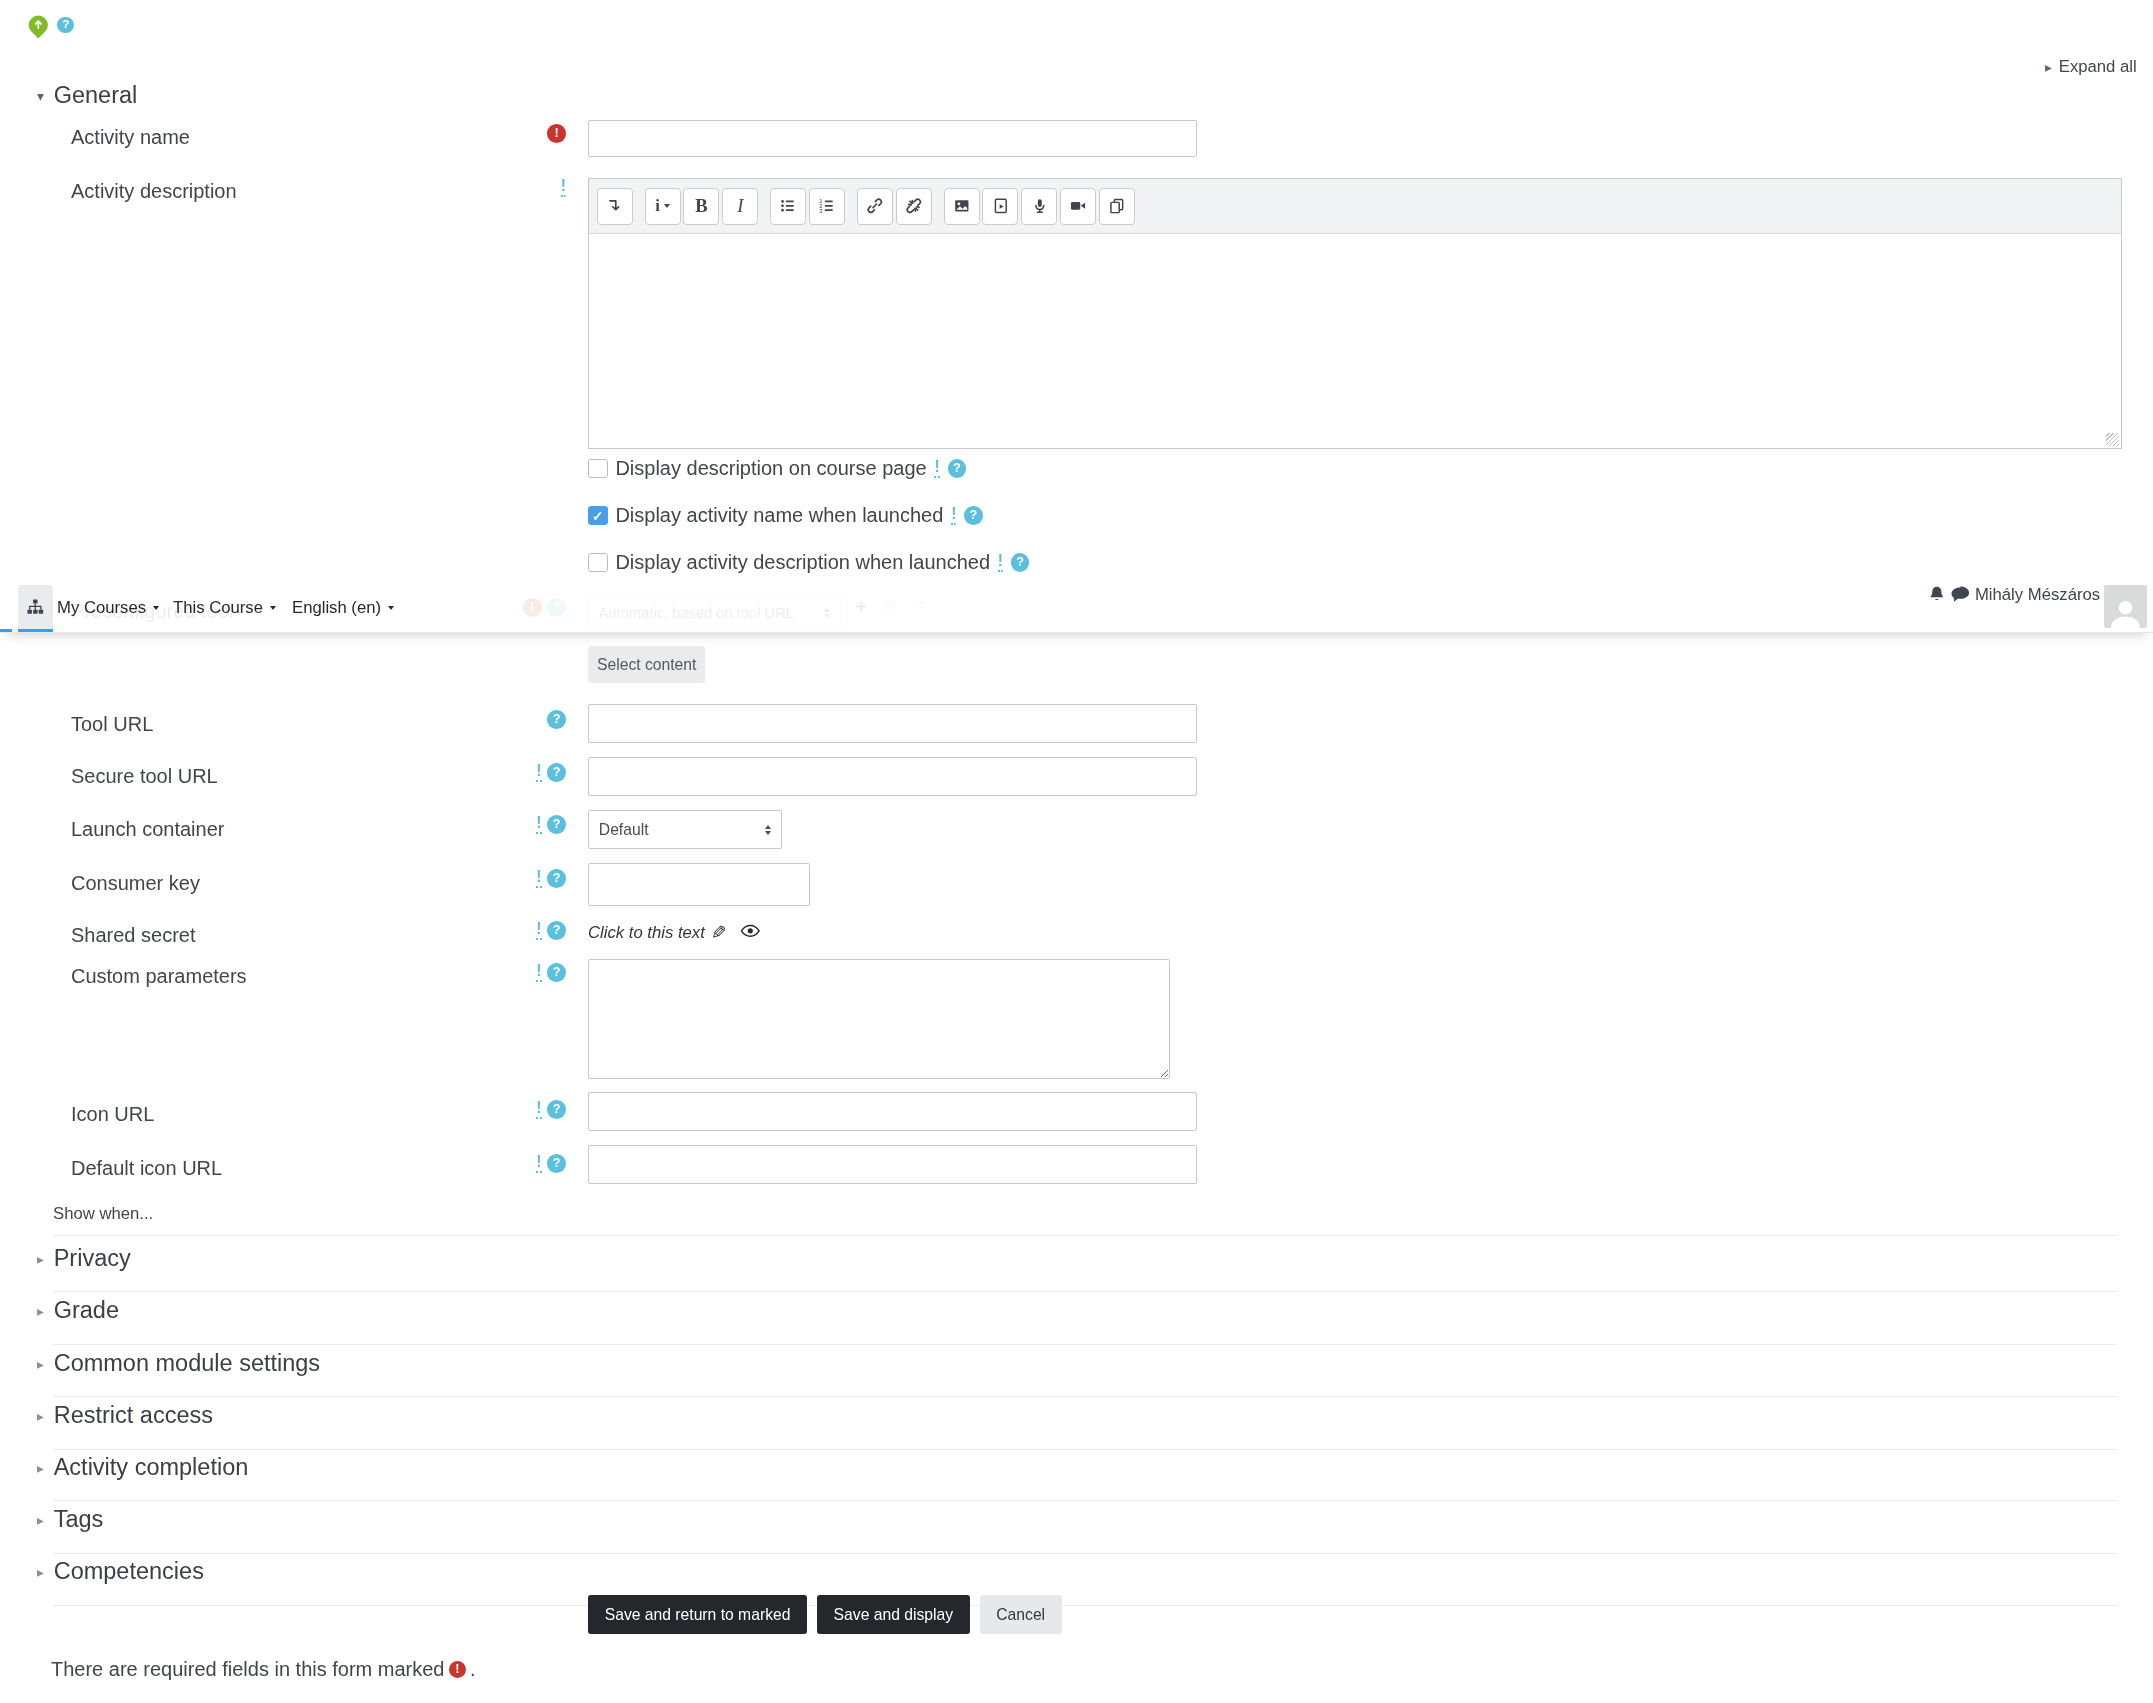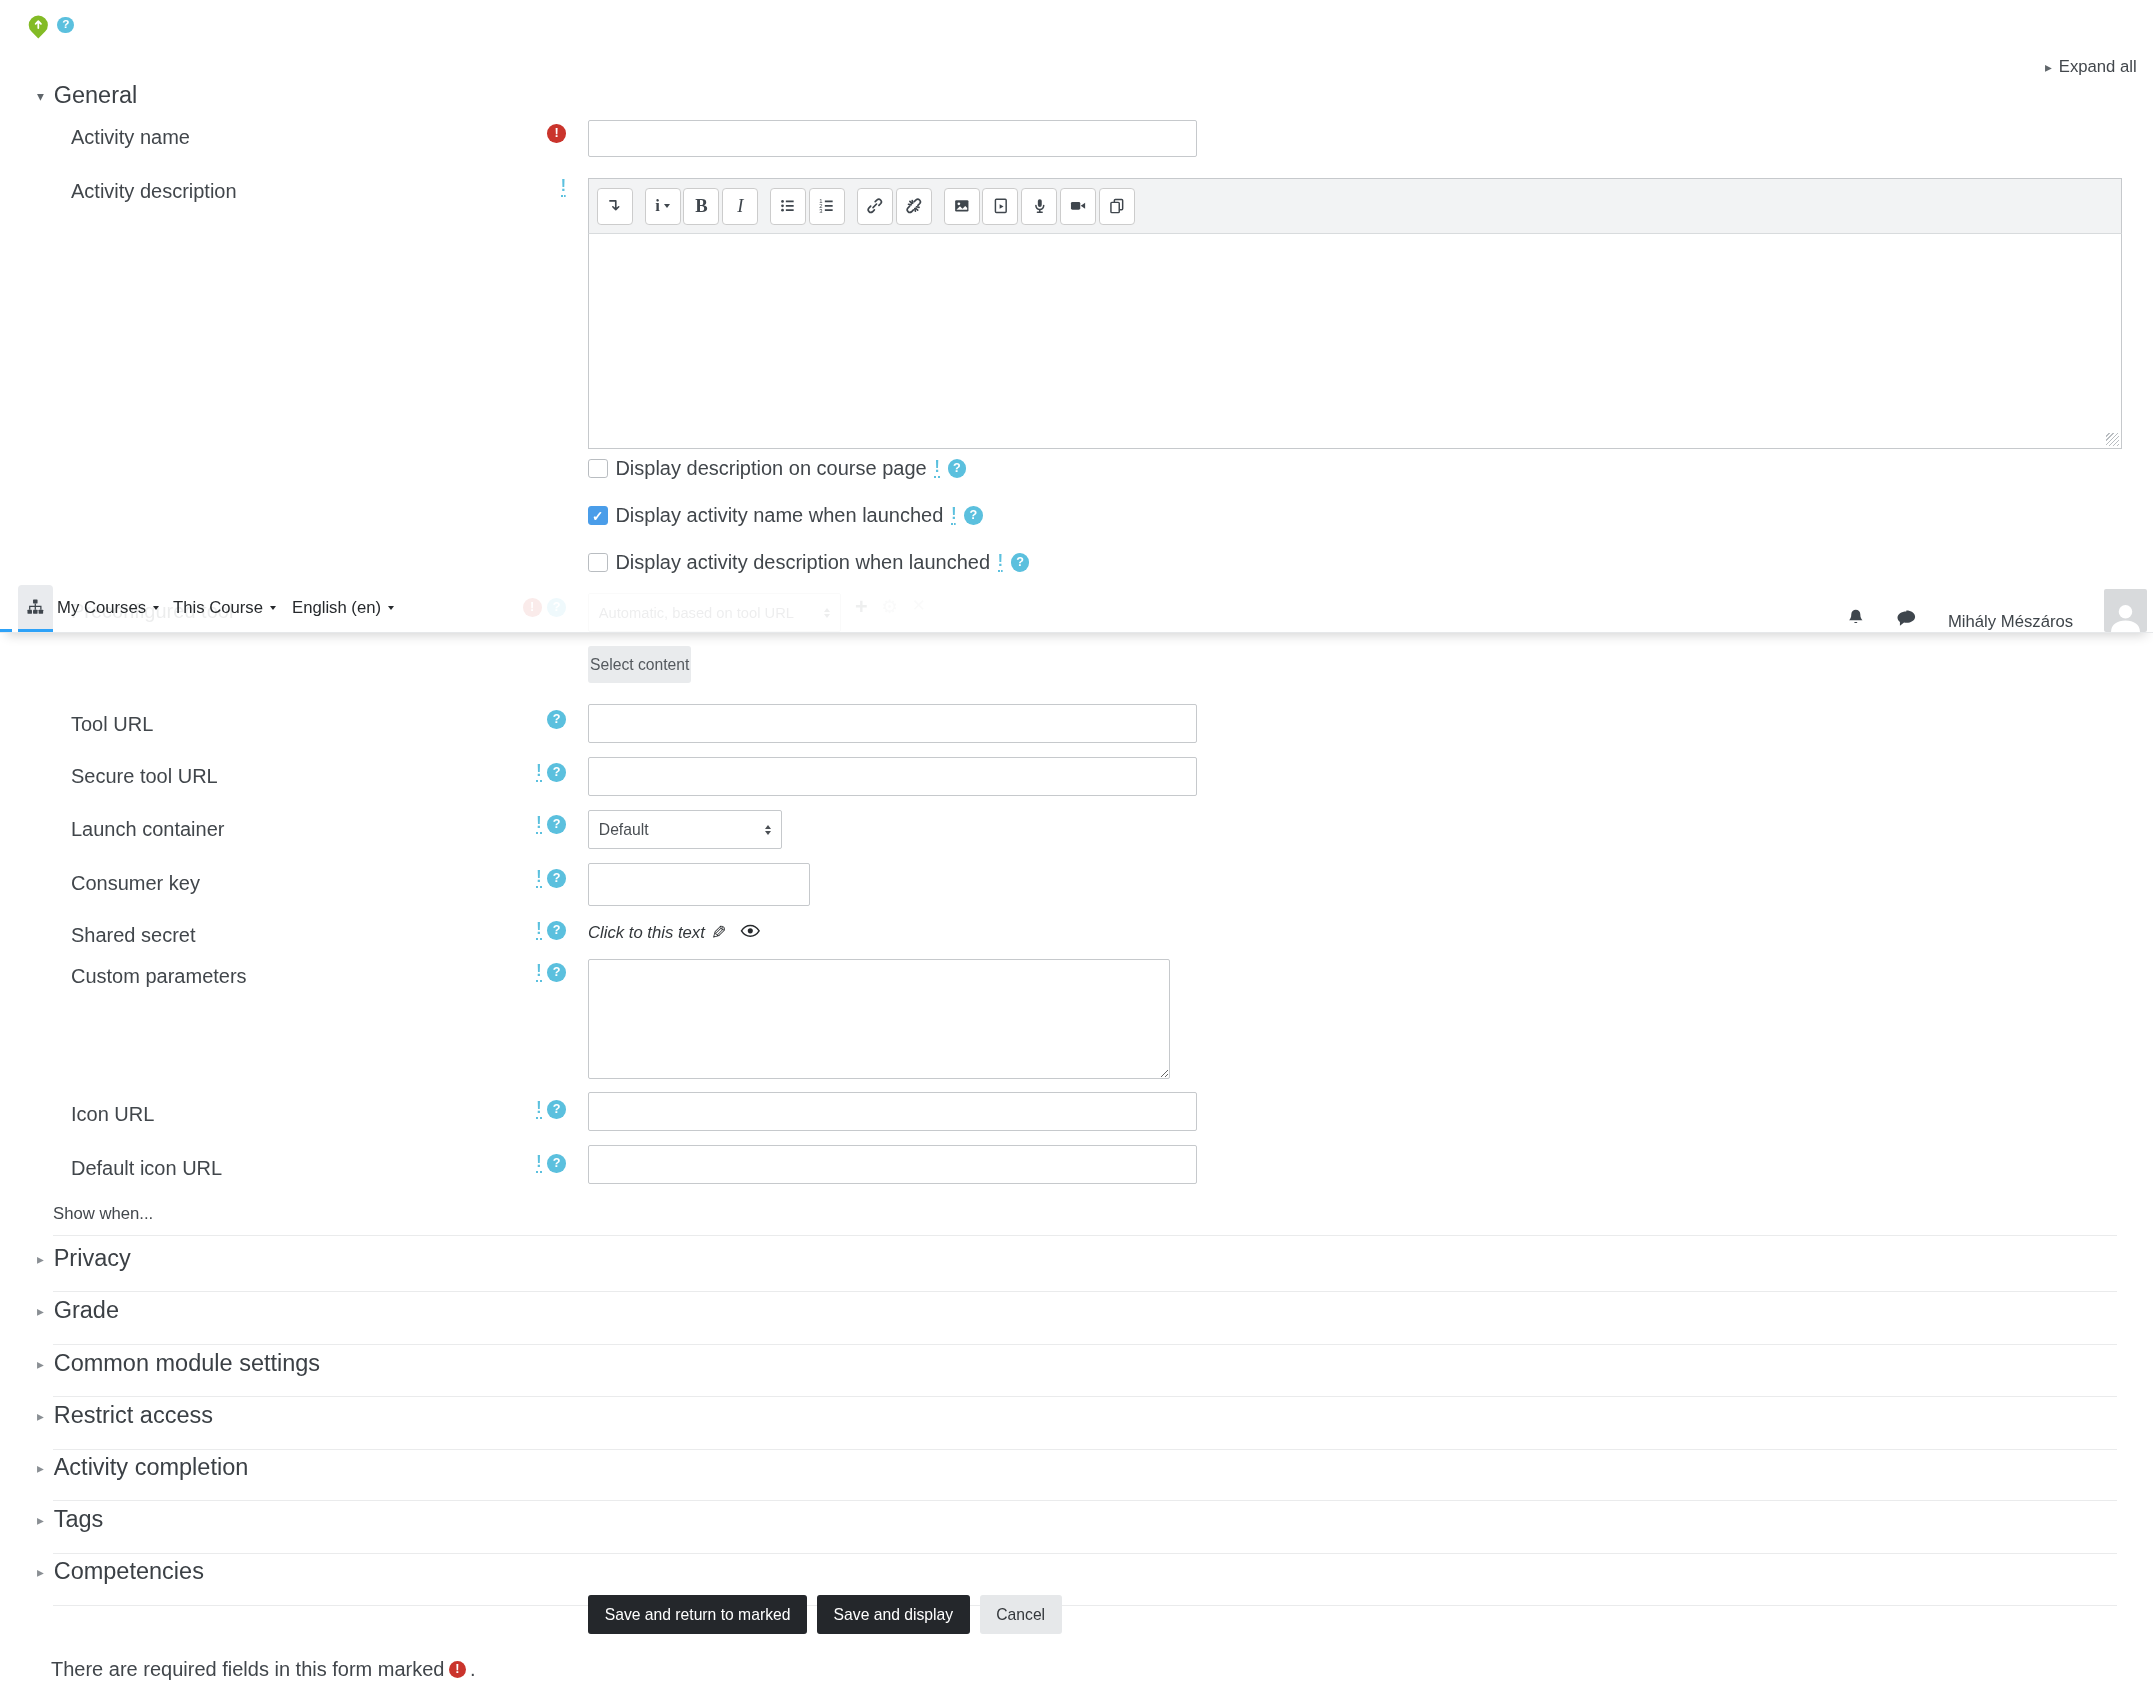--- a/index.html
+++ b/index.html
@@ -56,30 +56,30 @@
   .grip{position:absolute;right:2px;bottom:2px;width:12.7px;height:12.7px;
         background:repeating-linear-gradient(135deg,transparent,transparent 2px,#b9bdc1 2px,#b9bdc1 2.9px)}
 
   
   .navbar{position:absolute;left:0;top:585px;width:2153px;height:47px;background:rgba(255,255,255,0.9);
           border-bottom:1px solid #e6e8ea;box-shadow:0 8.8px 11.8px -6.9px rgba(0,0,0,0.18);z-index:6}
   .navtab{position:absolute;top:0;height:47px;box-sizing:border-box;border-bottom:3.9px solid #2ea2f8;border-radius:3.9px 3.9px 0 0}
   .navmenu{font-size:16.7px;color:#26292c;display:inline-flex;align-items:center;gap:6.9px}
   .navmenu .caret{width:0;height:0;border-left:3.9px solid transparent;border-right:3.9px solid transparent;
                   border-top:4.9px solid #26292c}
-  .nav-right{position:absolute;right:5.9px;top:0;height:47px;display:flex;align-items:flex-end;gap:31px}
+  .nav-right{position:absolute;right:5.9px;top:0;height:47px;display:flex;align-items:flex-start;gap:4px}
   .avatar{width:43px;height:43px;background:#d8dadc;border-radius:2px;display:flex;align-items:flex-end;justify-content:center;overflow:hidden}
 
   
   .btn{height:39px;border-radius:2.9px;font-size:15.7px;display:inline-flex;align-items:center;justify-content:center;
        padding:0 16.7px;border:none;font-family:"Liberation Sans",sans-serif}
   .btn.dark{background:#24272b;color:#fff}
   .btn.light{background:#e6e8ea;color:#33373b}
   .btn-sc{position:absolute;left:588px;top:646px;height:37px;background:#e9ebed;color:#54595e;font-size:15.7px;
-          border-radius:2.9px;display:inline-flex;align-items:center;padding:0 2px}
+          border-radius:2.9px;display:inline-flex;align-items:center;padding:0 9px}
 
   .divider{position:absolute;left:53px;width:2064px;height:1px;background:#eaebec}
   .ghost-row{z-index:1}
   .link{color:#42474c;font-size:16.7px}
 </style>
 </head>
 <body>
 
 <div class="abs" style="left:29px;top:15.7px;display:flex;align-items:center;gap:9.8px">
   <span style="width:18.6px;height:18.6px;background:#83bb26;border-radius:0 50% 50% 50%;transform:rotate(-135deg);display:inline-flex;align-items:center;justify-content:center;flex:none">

